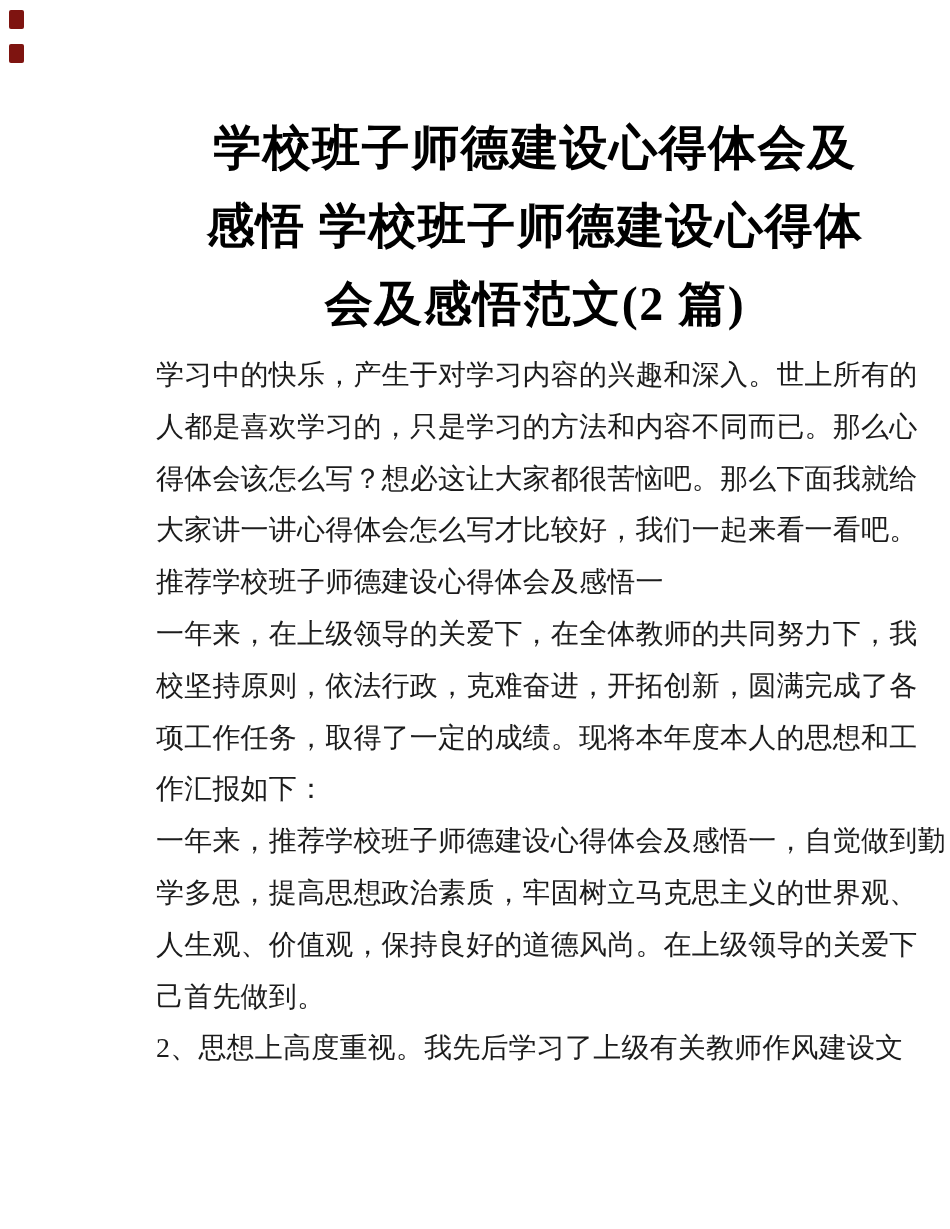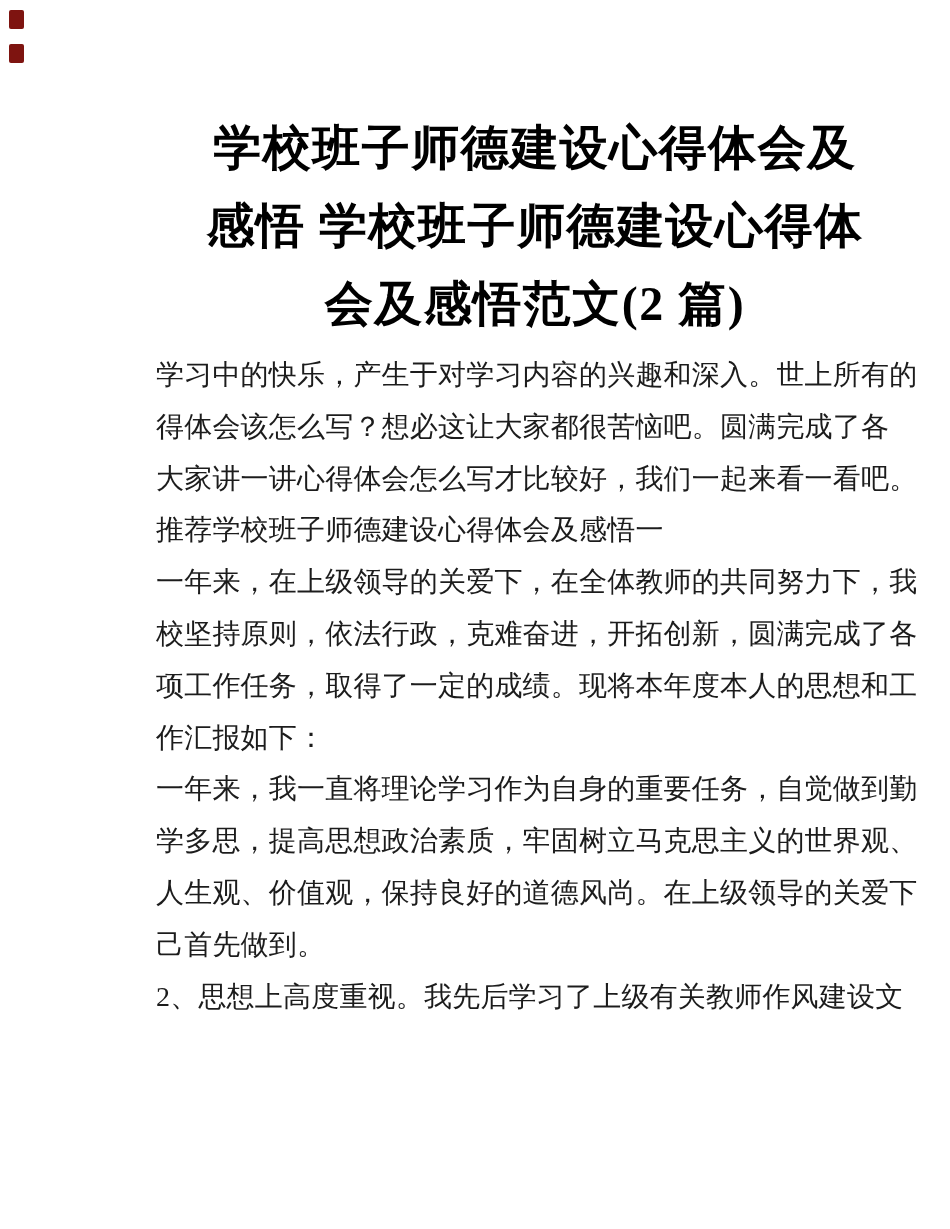--- a/index.html
+++ b/index.html
@@ -78,27 +78,28 @@
   </div>
 
   <div class="doc-title" style="color: rgb(0, 0, 0);">
       <div class="title-line">学校班子师德建设心得体会及</div>
       <div class="title-line">感悟 学校班子师德建设心得体</div>
       <div class="title-line">会及感悟范文(2 篇)</div>
     </div>
 
   <div class="doc-body" style="color: rgb(28, 28, 28);">
       <div class="body-line">学习中的快乐，产生于对学习内容的兴趣和深入。世上所有的</div>
-      <div class="body-line">得体会该怎么写？想必这让大家都很苦恼吧。圆满完成了各</div>
+      <div class="body-line">人都是喜欢学习的，只是学习的方法和内容不同而已。那么心</div>
+      <div class="body-line">得体会该怎么写？想必这让大家都很苦恼吧。那么下面我就给</div>
       <div class="body-line">大家讲一讲心得体会怎么写才比较好，我们一起来看一看吧。</div>
       <div class="body-line">推荐学校班子师德建设心得体会及感悟一</div>
       <div class="body-line">一年来，在上级领导的关爱下，在全体教师的共同努力下，我</div>
       <div class="body-line">校坚持原则，依法行政，克难奋进，开拓创新，圆满完成了各</div>
       <div class="body-line">项工作任务，取得了一定的成绩。现将本年度本人的思想和工</div>
       <div class="body-line">作汇报如下：</div>
-      <div class="body-line">一年来，我一直将理论学习作为自身的重要任务，自觉做到勤</div>
+      <div class="body-line">一年来，推荐学校班子师德建设心得体会及感悟一，自觉做到勤</div>
       <div class="body-line">学多思，提高思想政治素质，牢固树立马克思主义的世界观、</div>
       <div class="body-line">人生观、价值观，保持良好的道德风尚。在上级领导的关爱下</div>
       <div class="body-line">己首先做到。</div>
       <div class="body-line">2、思想上高度重视。我先后学习了上级有关教师作风建设文</div>
     </div>
 
 </div>
 
 </body></html>

